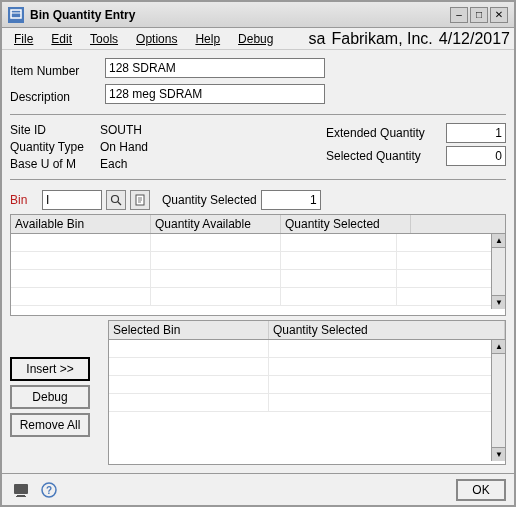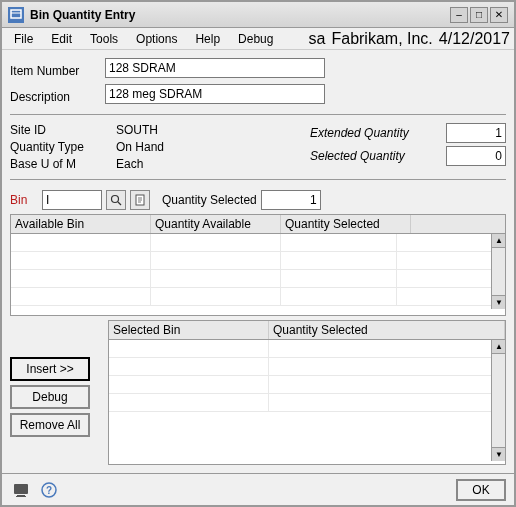--- a/index.html
+++ b/index.html
@@ -74,20 +74,21 @@
     }
     .menu-bar-left {
       display: flex;
       gap: 2px;
     }
     .menu-item {
       padding: 2px 8px;
       font-size: 12px;
       cursor: pointer;
       color: #000;
+      text-decoration: underline;
     }
     .menu-bar-right {
       margin-left: auto;
       display: flex;
       align-items: center;
       gap: 6px;
       font-size: 16px;
       color: #000;
     }
     .content {
@@ -136,37 +137,36 @@
     }
     .info-right {
       margin-left: auto;
       display: flex;
       flex-direction: column;
       gap: 3px;
     }
     .info-row {
       display: flex;
       align-items: center;
-      gap: 16px;
+      gap: 0;
     }
     .info-label {
       width: 90px;
       font-size: 12px;
       color: #000;
     }
     .info-val {
       font-size: 12px;
       color: #000;
       min-width: 60px;
     }
     .right-label {
       width: 120px;
       font-size: 12px;
       color: #000;
-      font-style: italic;
     }
     .right-input {
       width: 60px;
       border: 1px solid #7a7a7a;
       background: white;
       padding: 1px 3px;
       font-size: 12px;
       height: 20px;
       text-align: right;
     }

